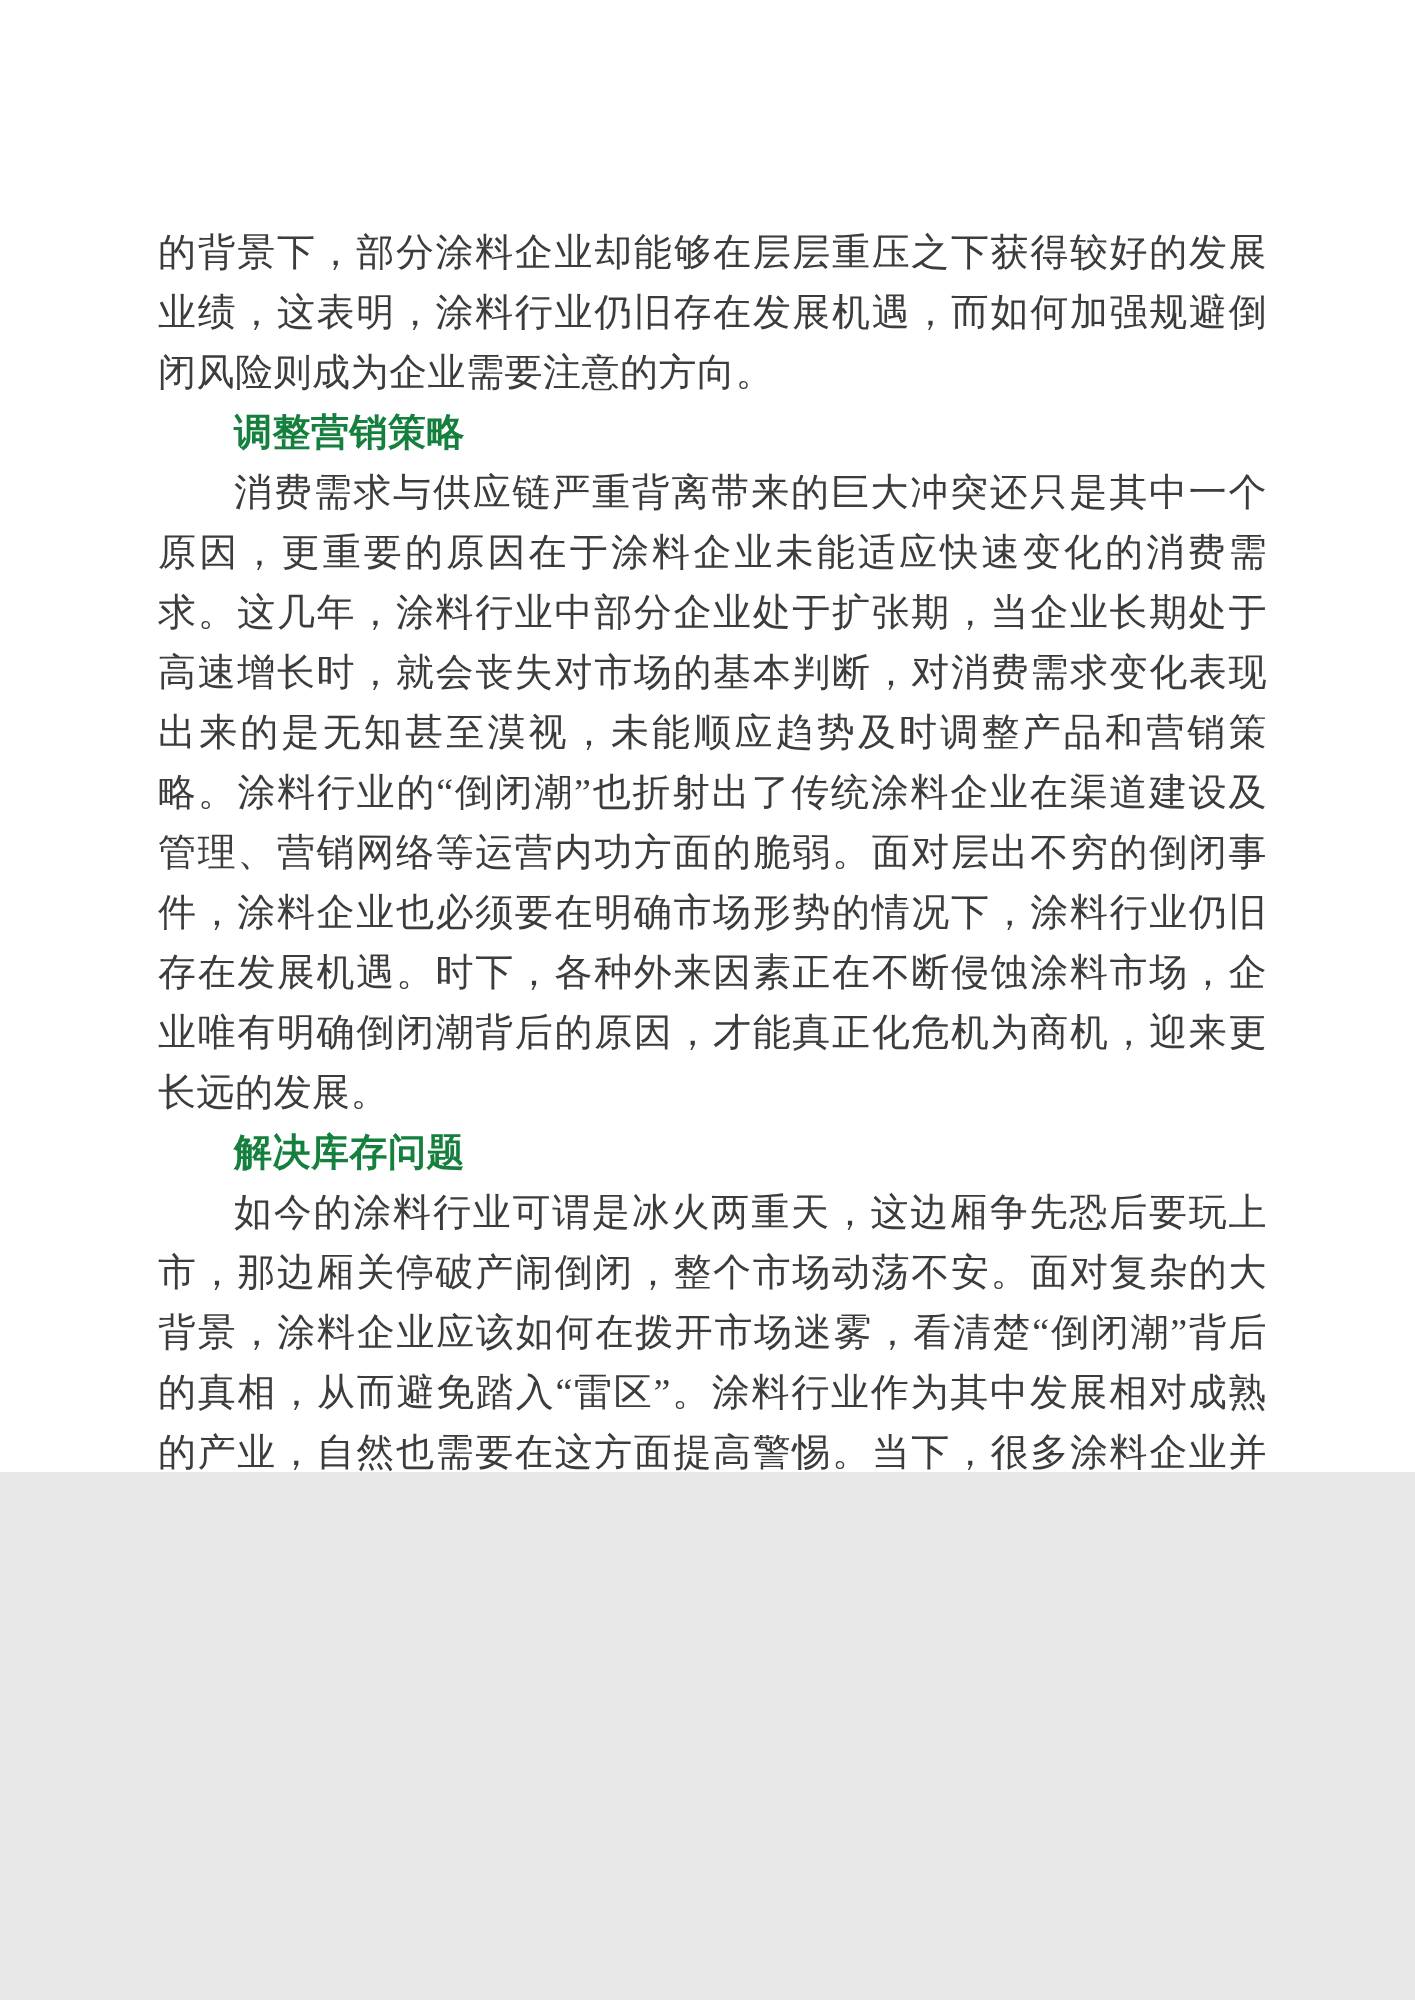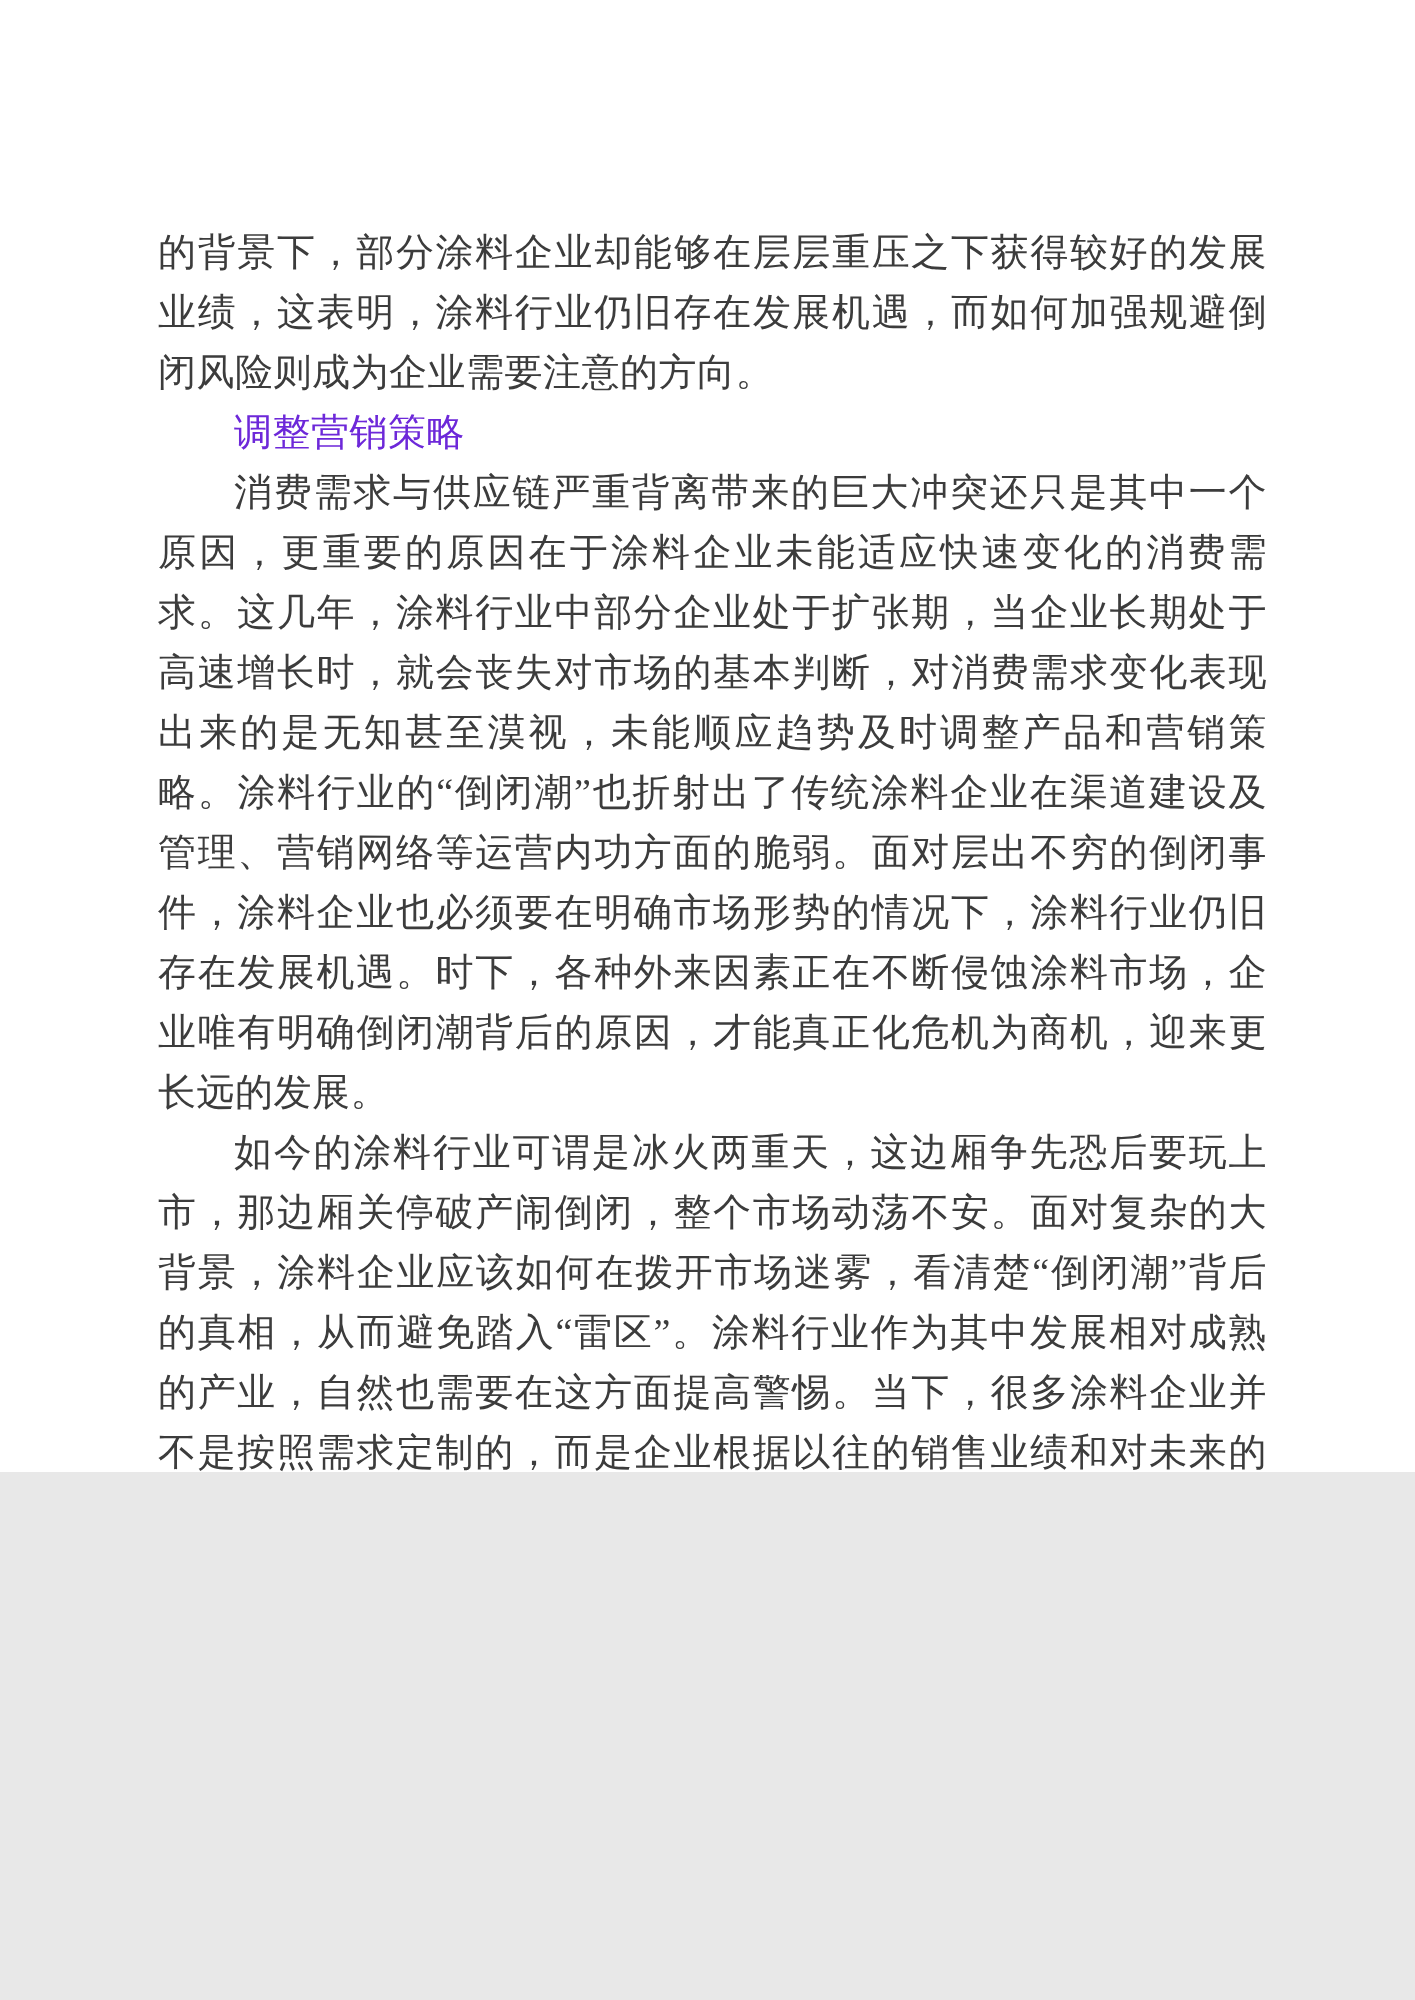--- a/index.html
+++ b/index.html
@@ -33,22 +33,22 @@
     text-indent: 2em;
   }
   .para.no-indent {
     text-indent: 0;
   }
   .heading {
     margin: 0;
     font-size: 38px;
     line-height: 60px;
     text-indent: 2em;
-    font-weight: normal;
-    color: #6d28d9;
+    font-weight: bold;
+    color: #15803d;
     text-align: left;
   }
   .footer {
     position: absolute;
     left: 0;
     right: 12px;
     top: 1802px;
     text-align: right;
     font-size: 34px;
     line-height: 40px;
@@ -57,16 +57,17 @@
   }
 </style>
 </head>
 <body>
 
 <div class="page">
   <div class="content">
     <p class="para no-indent">的背景下，部分涂料企业却能够在层层重压之下获得较好的发展业绩，这表明，涂料行业仍旧存在发展机遇，而如何加强规避倒闭风险则成为企业需要注意的方向。</p>
     <h3 class="heading">调整营销策略</h3>
     <p class="para">消费需求与供应链严重背离带来的巨大冲突还只是其中一个原因，更重要的原因在于涂料企业未能适应快速变化的消费需求。这几年，涂料行业中部分企业处于扩张期，当企业长期处于高速增长时，就会丧失对市场的基本判断，对消费需求变化表现出来的是无知甚至漠视，未能顺应趋势及时调整产品和营销策略。涂料行业的“倒闭潮”也折射出了传统涂料企业在渠道建设及管理、营销网络等运营内功方面的脆弱。面对层出不穷的倒闭事件，涂料企业也必须要在明确市场形势的情况下，涂料行业仍旧存在发展机遇。时下，各种外来因素正在不断侵蚀涂料市场，企业唯有明确倒闭潮背后的原因，才能真正化危机为商机，迎来更长远的发展。</p>
+    <h3 class="heading">解决库存问题</h3>
     <p class="para">如今的涂料行业可谓是冰火两重天，这边厢争先恐后要玩上市，那边厢关停破产闹倒闭，整个市场动荡不安。面对复杂的大背景，涂料企业应该如何在拨开市场迷雾，看清楚“倒闭潮”背后的真相，从而避免踏入“雷区”。涂料行业作为其中发展相对成熟的产业，自然也需要在这方面提高警惕。当下，很多涂料企业并不是按照需求定制的，而是企业根据以往的销售业绩和对未来的消费趋势预判来组织供应链先进行产品生产的，这带来的结果是企业需要承担巨大的采购、仓储、库存等成本。这就导致库存快速积累，资金链不断枯竭，而市场又持续走低，而最终压垮了企业。</p>
   </div>
   <div class="footer">—11—</div>
 </div>
 
 </body></html>

